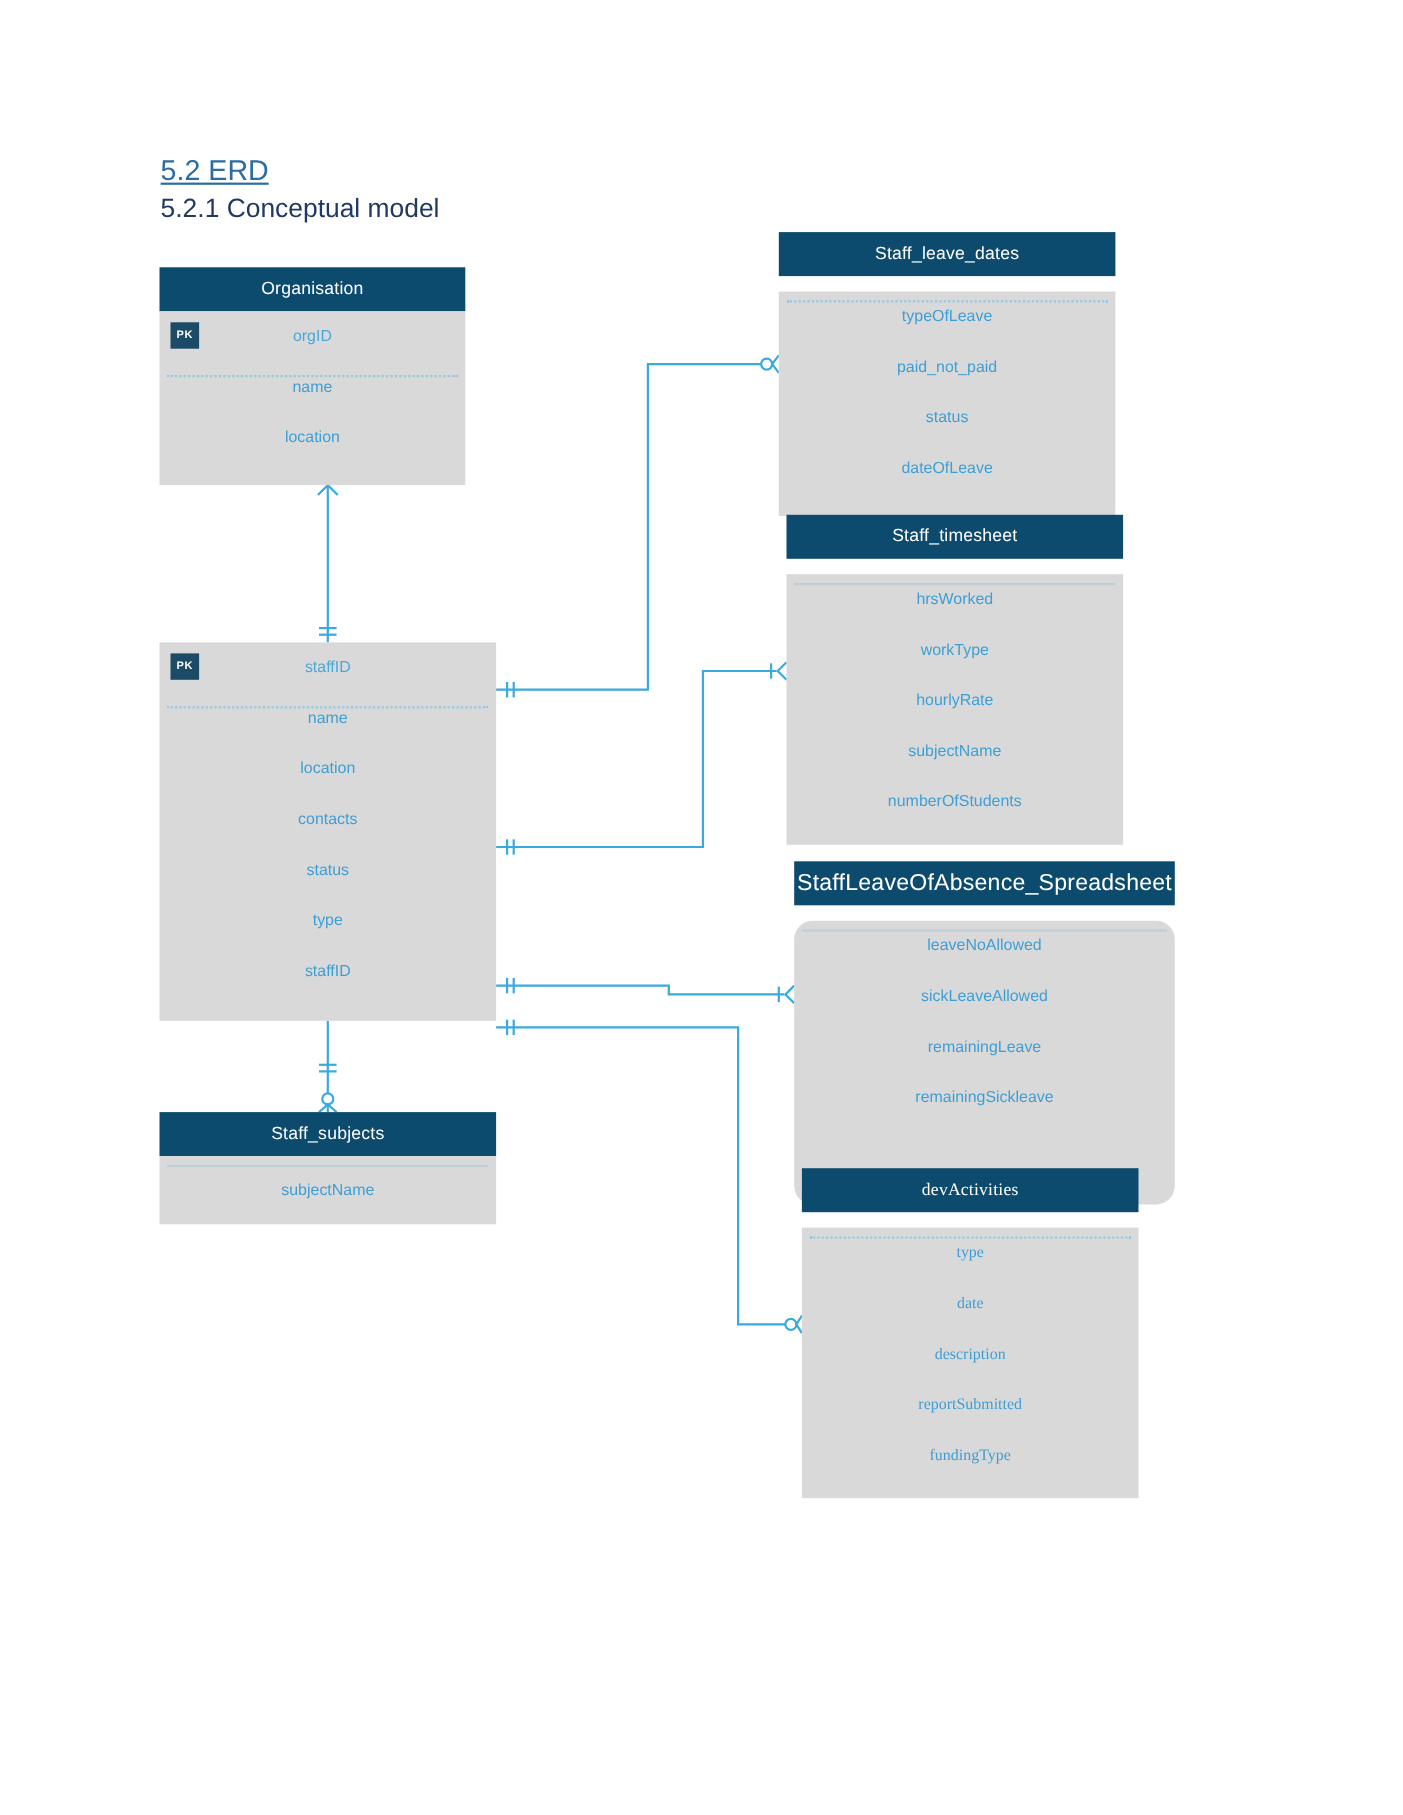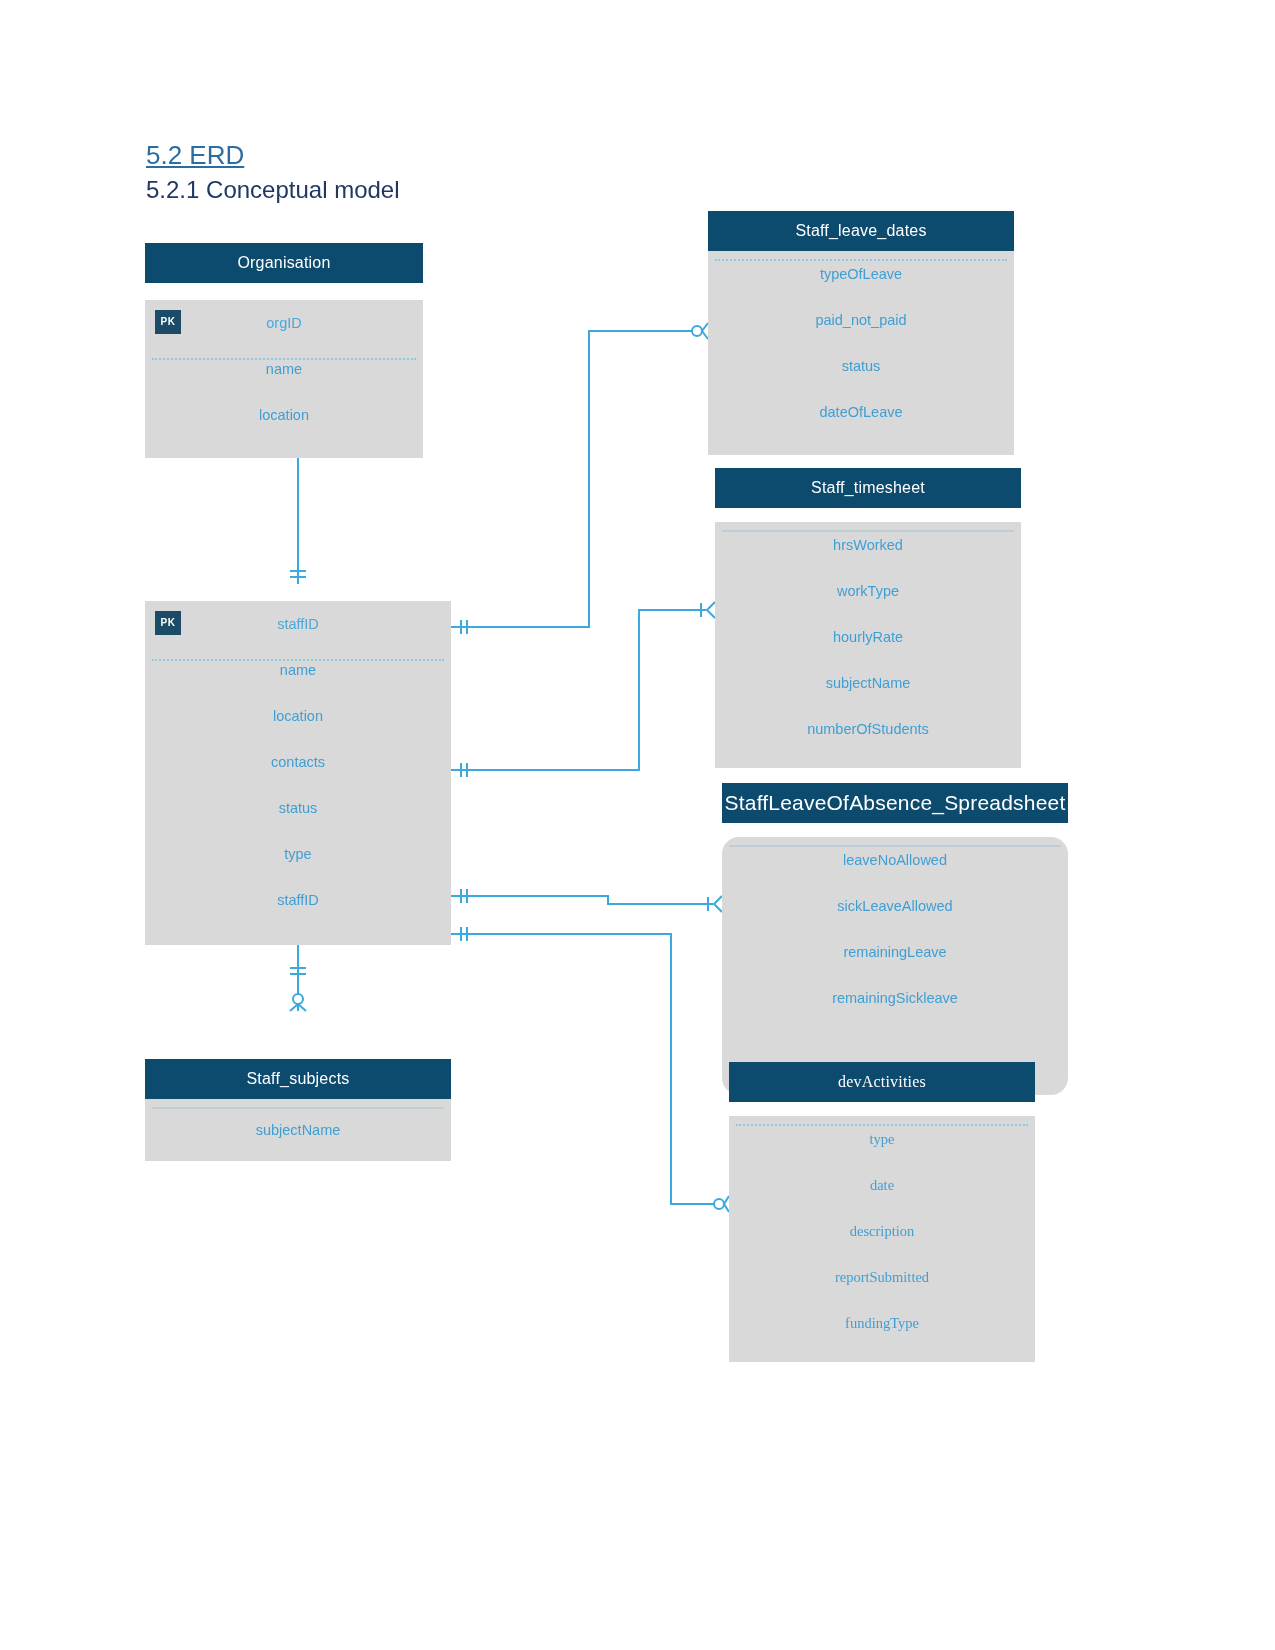--- a/index.html
+++ b/index.html
@@ -69,21 +69,20 @@
     position: relative;
     height: 46px;
     line-height: 46px;
     font-size: 14.5px;
     color: #3f9fd4;
     text-align: center;
     white-space: nowrap;
   }
   .attr-row.key-row {
     color: #4aa8da;
-    margin-top: 17px;
   }
   .pk-badge {
     position: absolute;
     left: 10px;
     top: 10px;
     width: 26px;
     height: 24px;
     background: #1b4b66;
     color: #ffffff;
     font-size: 10px;
@@ -105,21 +104,21 @@
     border-top: 2px solid #bfcdd4;
   }
 
   
   #entity-organisation { left: 145px; top: 243px; width: 278px; }
   #entity-organisation .entity-body { height: 158px; }
 
   #entity-staff { left: 145px; top: 584px; width: 306px; }
   #entity-staff .entity-body { height: 344px; }
 
-  #entity-staff-subjects { left: 145px; top: 1011px; width: 306px; margin-top: 48px; }
+  #entity-staff-subjects { left: 145px; top: 1011px; width: 306px; }
   #entity-staff-subjects .entity-body { height: 62px; }
 
   #entity-staff-leave-dates { left: 708px; top: 211px; width: 306px; }
   #entity-staff-leave-dates .entity-body { height: 204px; }
 
   #entity-staff-timesheet { left: 715px; top: 468px; width: 306px; }
   #entity-staff-timesheet .entity-body { height: 246px; }
 
   #entity-staff-loa { left: 722px; top: 783px; width: 346px; }
   #entity-staff-loa .entity-body { height: 258px; border-radius: 17px; }
@@ -239,21 +238,21 @@
       <div class="attr-row" style="line-height:62px;height:62px">
         <span>subjectName</span>
       </div>
     </div>
   </div>
 
   <div class="entity" id="entity-staff-leave-dates">
     <div class="entity-header">Staff_leave_dates</div>
     <div class="entity-body">
       <div class="sep dotted" style="top:8px"></div>
-      <div class="attr-row" style="">
+      <div class="attr-row" style="margin-top:14px">
         <span>typeOfLeave</span>
       </div>
       <div class="attr-row">
         <span>paid_not_paid</span>
       </div>
       <div class="attr-row">
         <span>status</span>
       </div>
       <div class="attr-row">
         <span>dateOfLeave</span>

